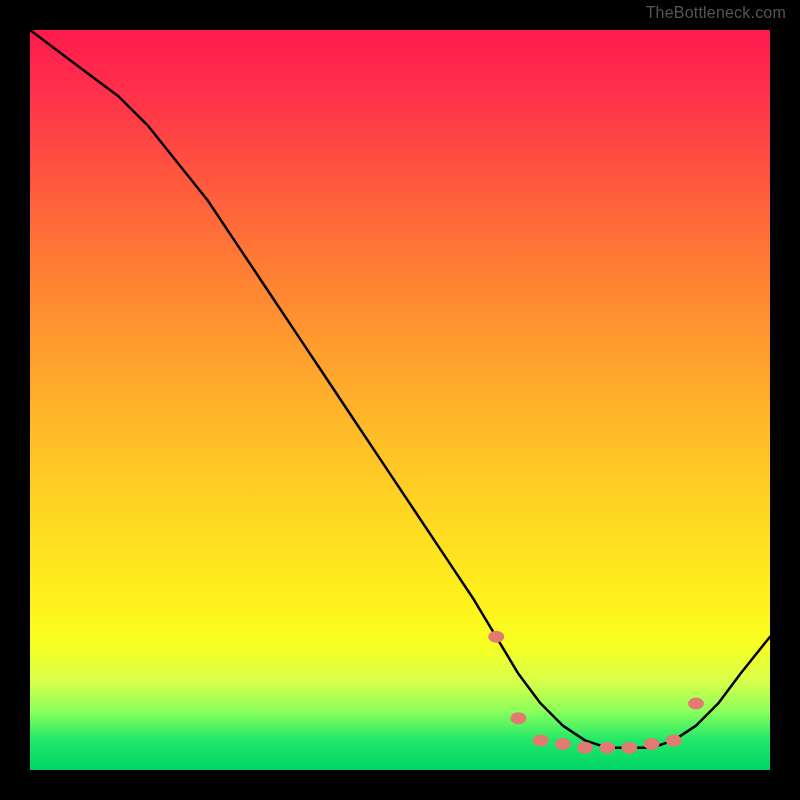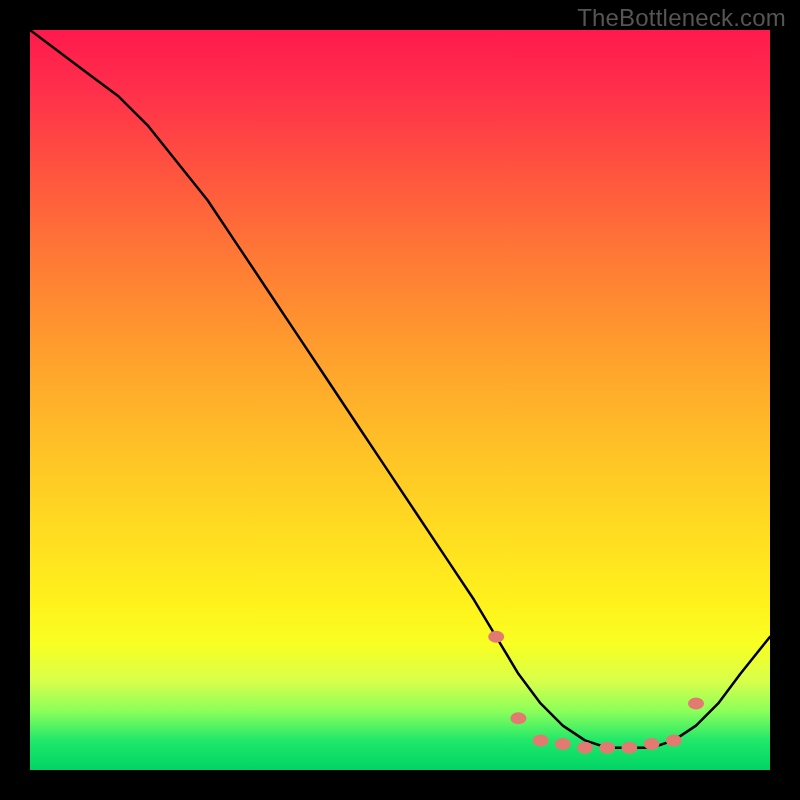--- a/index.html
+++ b/index.html
@@ -15,21 +15,21 @@
     position: relative;
     width: 800px;
     height: 800px;
     background: #000;
   }
   .watermark {
     position: absolute;
     top: 4px;
     right: 14px;
     color: #555;
-    font-size: 24px;
+    font-size: 16px;
     font-weight: 500;
     letter-spacing: 0.2px;
     z-index: 5;
   }
   .plot {
     position: absolute;
     left: 30px;
     top: 30px;
     width: 740px;
     height: 740px;

